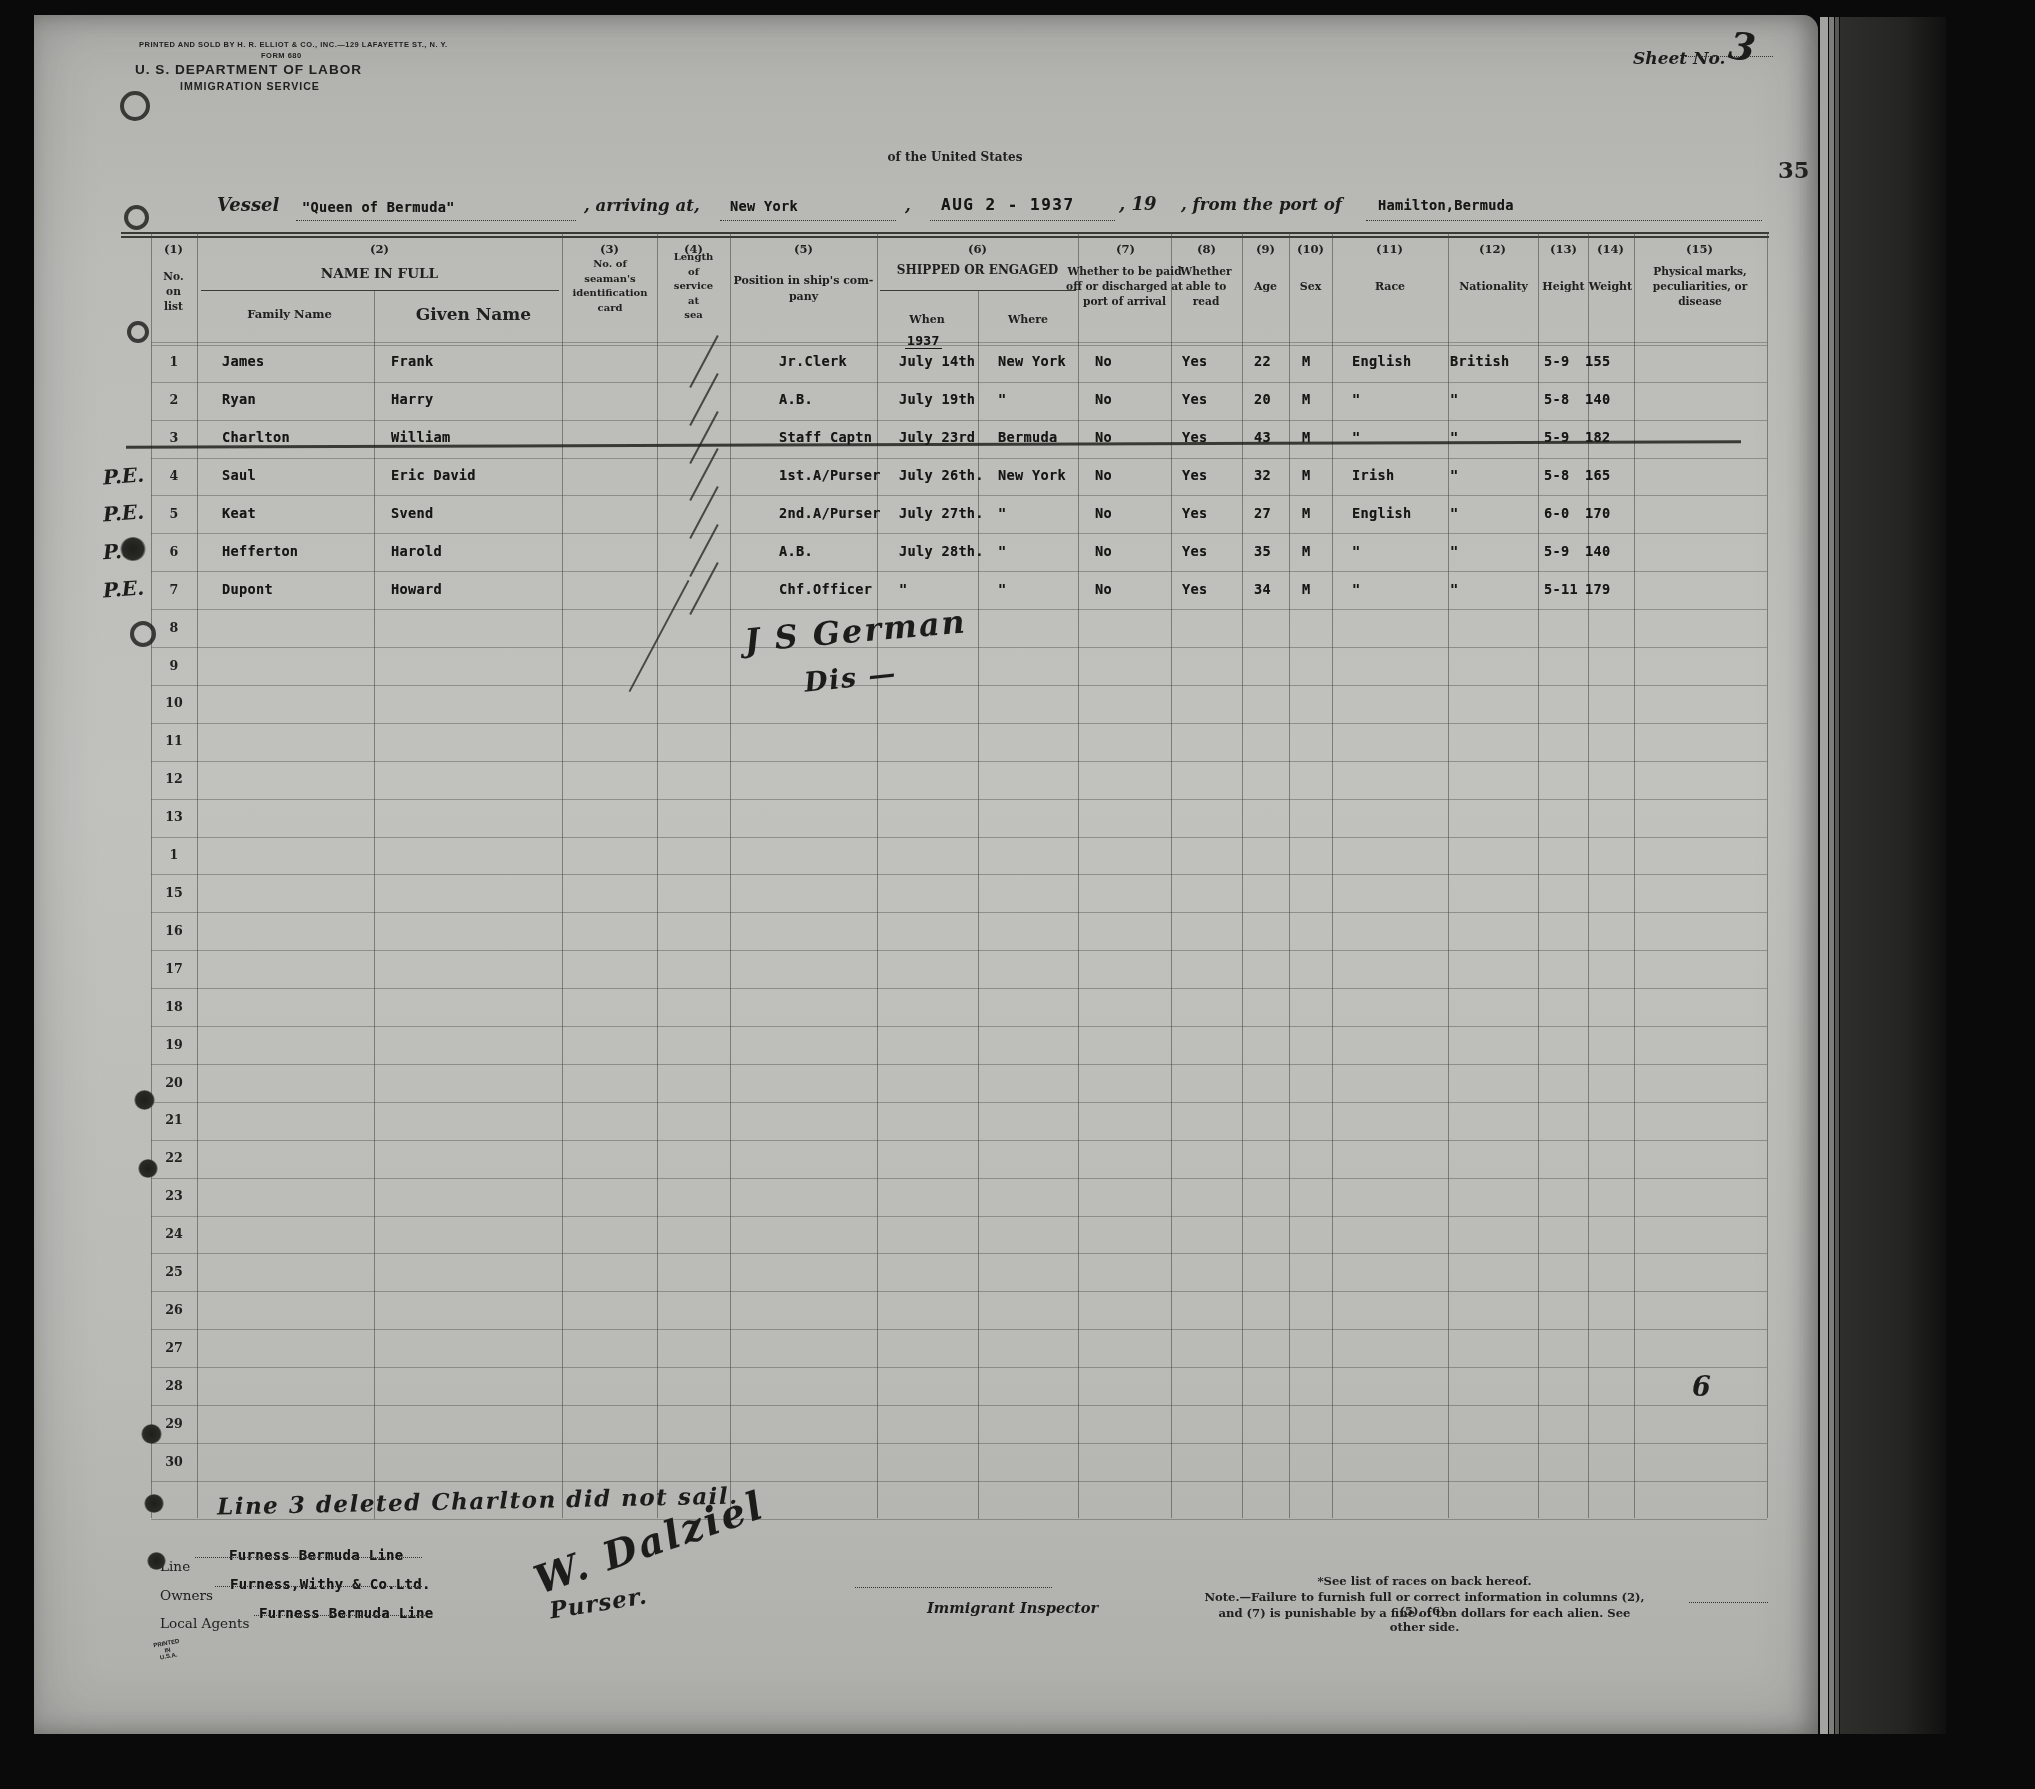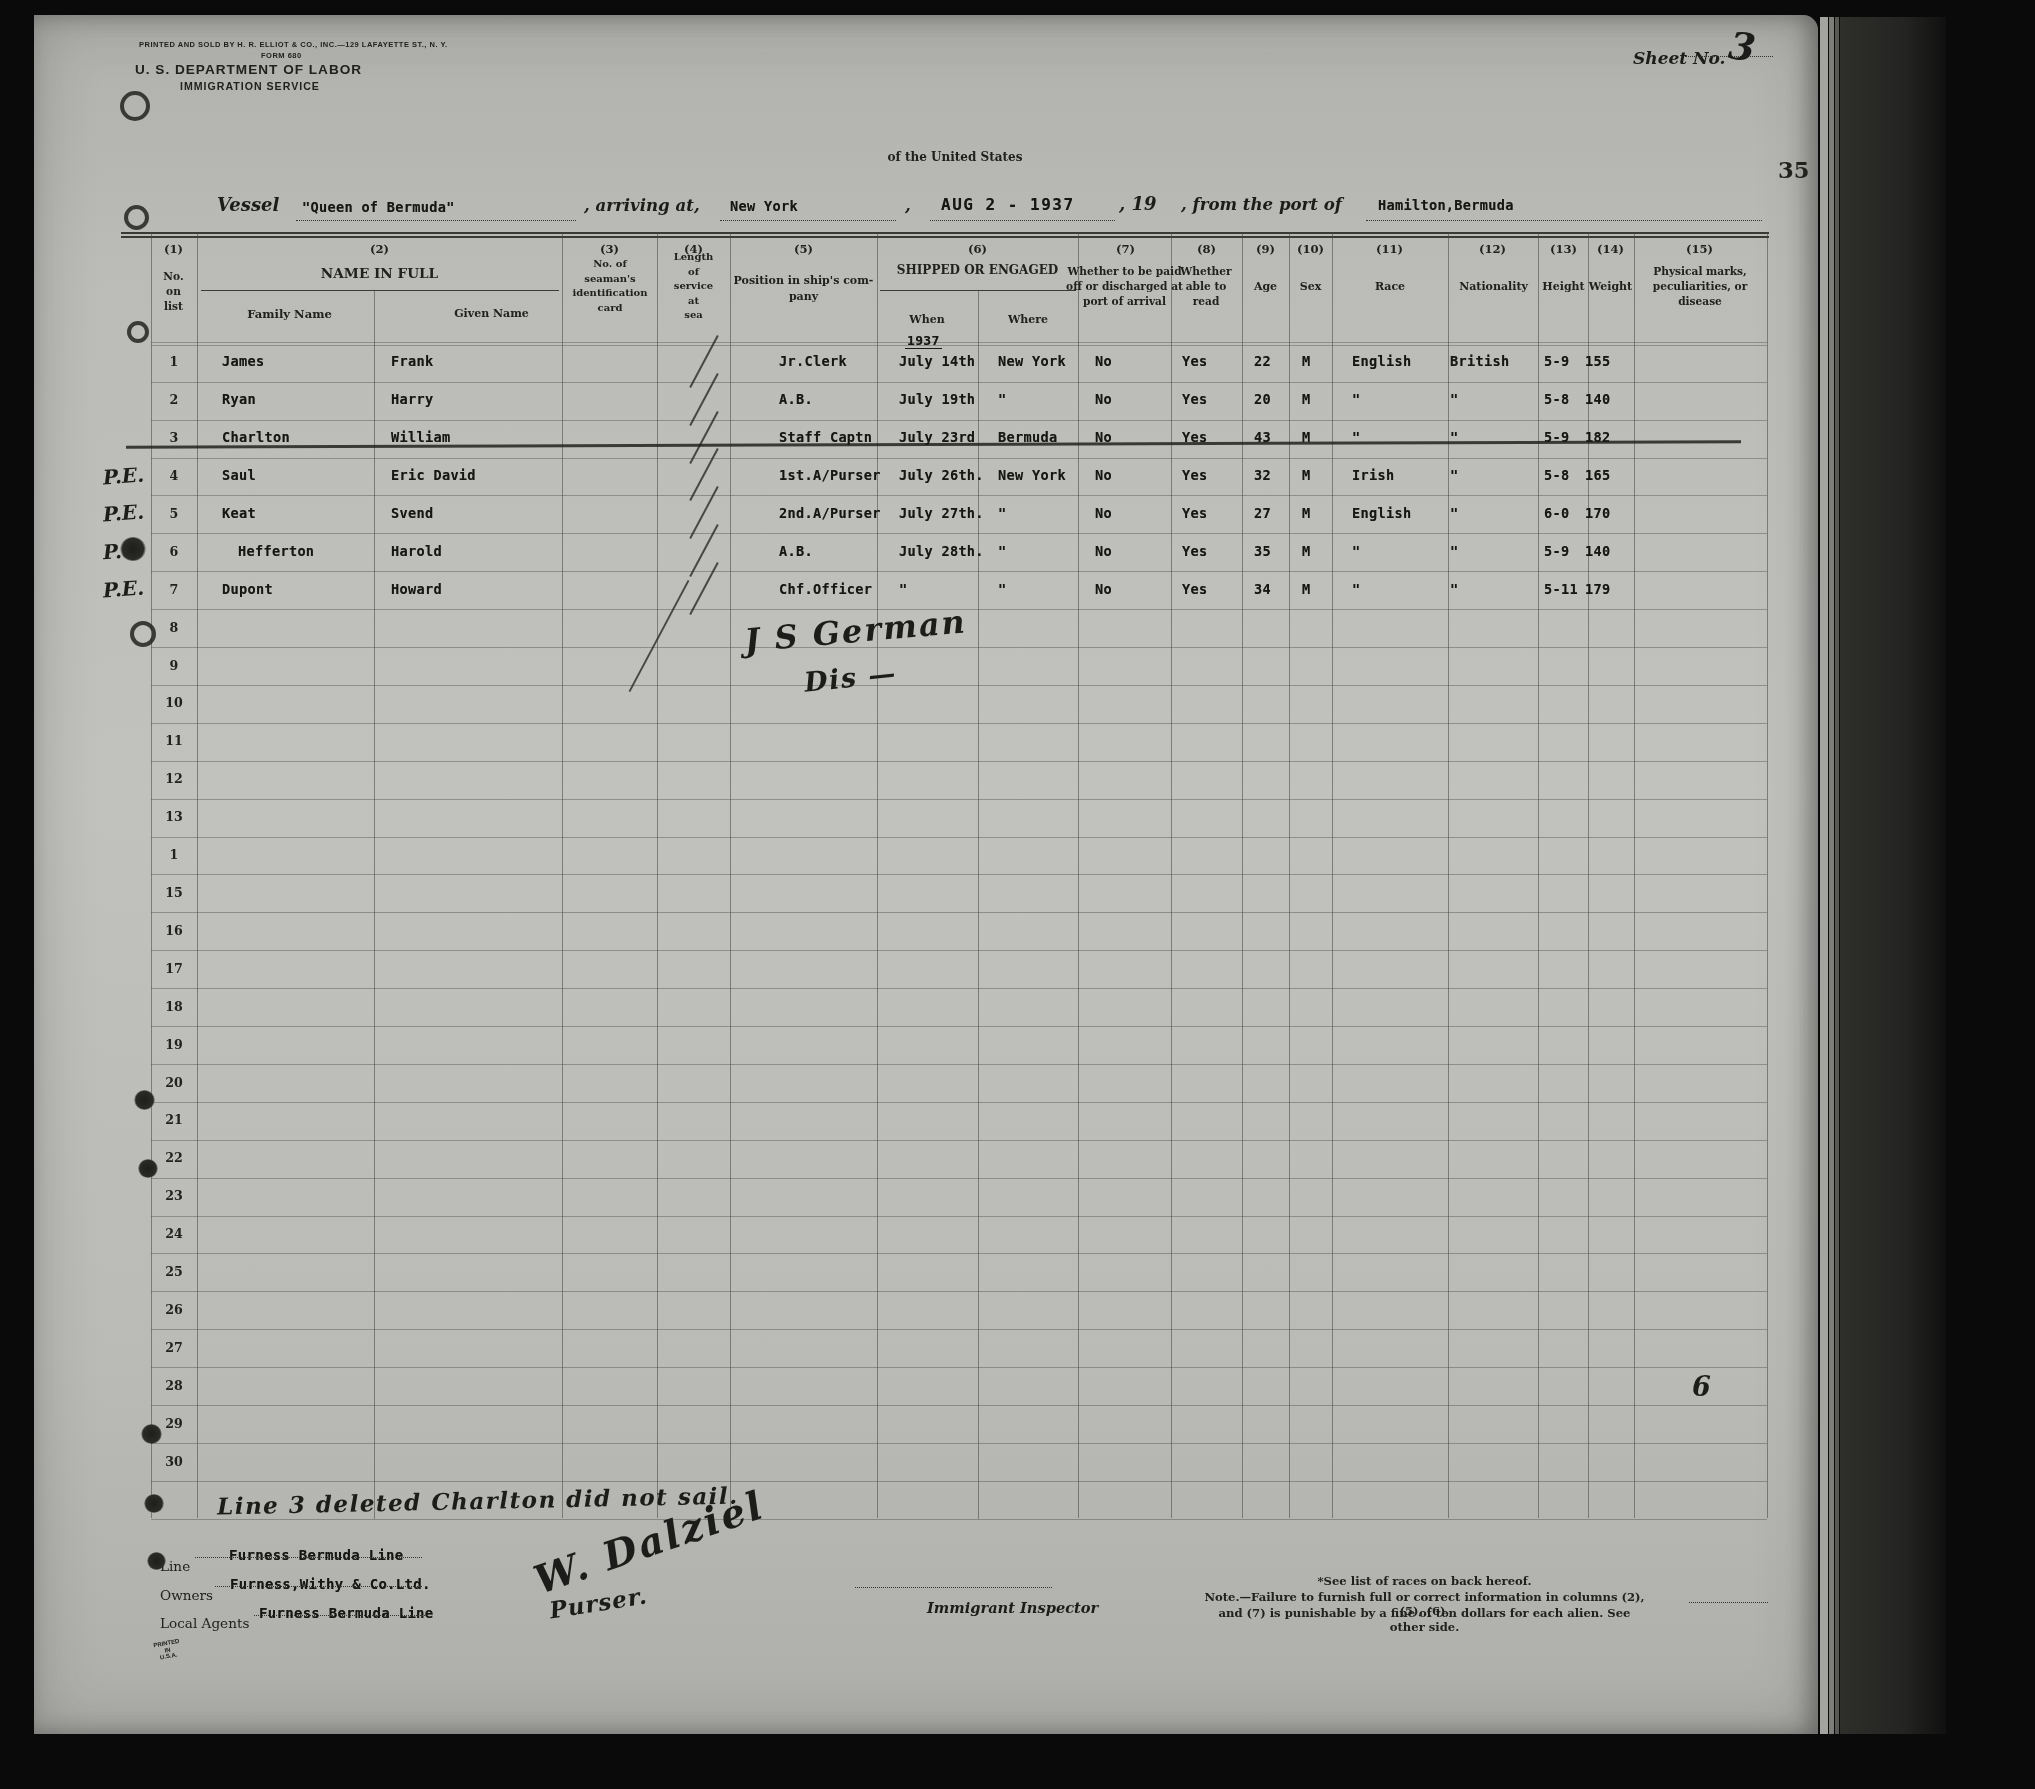--- a/index.html
+++ b/index.html
@@ -135,21 +135,21 @@
       <div class="abs printed ctr" style="left: 1367px; top: 242px; width: 45px; font-size: 11.6px; font-weight: 700;">(11)</div>
       <div class="abs printed ctr" style="left: 1470px; top: 242px; width: 45px; font-size: 11.6px; font-weight: 700;">(12)</div>
       <div class="abs printed ctr" style="left: 1541px; top: 242px; width: 45px; font-size: 11.6px; font-weight: 700;">(13)</div>
       <div class="abs printed ctr" style="left: 1588px; top: 242px; width: 45px; font-size: 11.6px; font-weight: 700;">(14)</div>
       <div class="abs printed ctr" style="left: 1677px; top: 242px; width: 45px; font-size: 11.6px; font-weight: 700;">(15)</div>
       <div class="abs printed ctr preline" style="left: 151px; top: 269px; width: 45px; font-size: 10.6px; font-weight: 700; line-height: 15px;">No.
 on
 list</div>
       <div class="abs printed ctr preline" style="left: 274px; top: 264px; width: 211px; font-size: 13.6px; font-weight: 700; line-height: 18px;">NAME IN FULL</div>
       <div class="abs printed ctr preline" style="left: 224px; top: 306px; width: 131px; font-size: 11.6px; font-weight: 700; line-height: 16px;">Family  Name</div>
-      <div class="abs printed ctr preline" style="left: 426px; top: 306px; width: 131px; font-size: 11px; font-weight: 700; line-height: 16px;">Given  Name</div>
+      <div class="abs printed ctr preline" style="left: 408px; top: 306px; width: 131px; font-size: 17px; font-weight: 700; line-height: 16px;">Given  Name</div>
       <div class="abs printed ctr preline" style="left: 562px; top: 257px; width: 96px; font-size: 10px; font-weight: 700; line-height: 14.6px;">No. of
 seaman's
 identification
 card</div>
       <div class="abs printed ctr preline" style="left: 661px; top: 250px; width: 65px; font-size: 10px; font-weight: 700; line-height: 14.6px;">Length
 of
 service
 at
 sea</div>
       <div class="abs printed ctr preline" style="left: 733px; top: 273px; width: 141px; font-size: 11px; font-weight: 700; line-height: 15.6px;">Position in ship's com-
@@ -248,21 +248,21 @@
       <div class="abs typed" style="left: 1182px; top: 505px; font-size: 13.6px;">Yes</div>
       <div class="abs typed" style="left: 1254px; top: 505px; font-size: 13.6px;">27</div>
       <div class="abs typed" style="left: 1302px; top: 505px; font-size: 13.6px;">M</div>
       <div class="abs typed" style="left: 1352px; top: 505px; font-size: 13.6px;">English</div>
       <div class="abs typed" style="left: 1450px; top: 505px; font-size: 13.6px;">"</div>
       <div class="abs typed" style="left: 1544px; top: 505px; font-size: 13.6px;">6-0</div>
       <div class="abs typed" style="left: 1585px; top: 505px; font-size: 13.6px;">170</div>
       <div class="slash" style="left: 703px; top: 483px; height: 59px;"></div>
       <div class="abs printed" style="left: 154px; top: 544px; width: 40px; text-align: center; font-size: 12.6px; font-weight: 700;">6</div>
       <div class="abs hand" style="left: 103px; top: 539px; font-size: 20px; font-weight: 700; transform: rotate(-4deg);">P.6.</div>
-      <div class="abs typed" style="left: 238px; top: 543px; font-size: 13.6px; text-align: right;">Hefferton</div>
+      <div class="abs typed" style="left: 222px; top: 543px; font-size: 13.6px; text-align: right;">Hefferton</div>
       <div class="abs typed" style="left: 391px; top: 543px; font-size: 13.6px;">Harold</div>
       <div class="abs typed" style="left: 779px; top: 543px; font-size: 13.6px;">A.B.</div>
       <div class="abs typed" style="left: 899px; top: 543px; font-size: 13.6px;">July 28th.</div>
       <div class="abs typed" style="left: 998px; top: 543px; font-size: 13.6px;">"</div>
       <div class="abs typed" style="left: 1095px; top: 543px; font-size: 13.6px;">No</div>
       <div class="abs typed" style="left: 1182px; top: 543px; font-size: 13.6px;">Yes</div>
       <div class="abs typed" style="left: 1254px; top: 543px; font-size: 13.6px;">35</div>
       <div class="abs typed" style="left: 1302px; top: 543px; font-size: 13.6px;">M</div>
       <div class="abs typed" style="left: 1352px; top: 543px; font-size: 13.6px;">"</div>
       <div class="abs typed" style="left: 1450px; top: 543px; font-size: 13.6px;">"</div>

